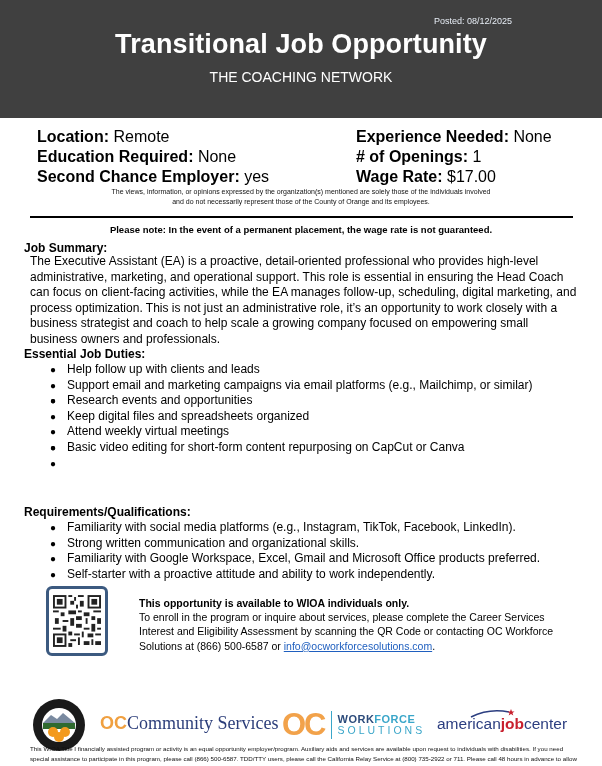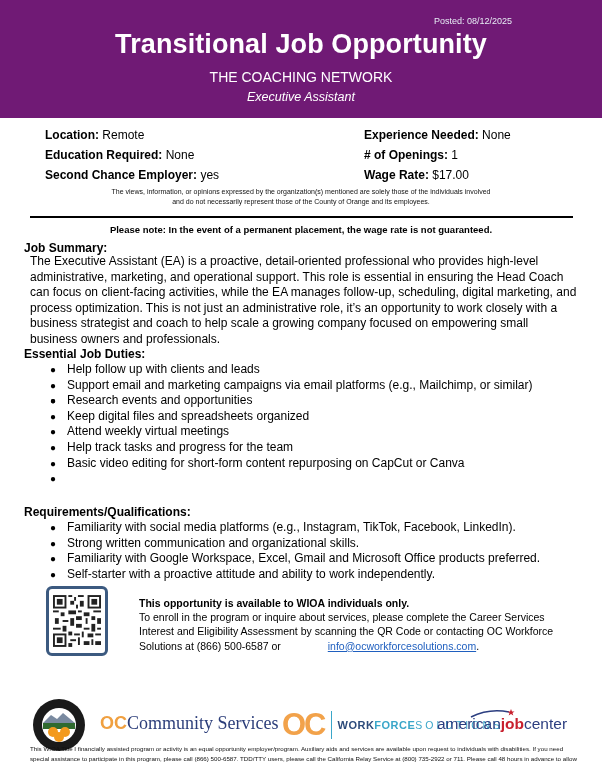--- a/index.html
+++ b/index.html
@@ -1,27 +1,27 @@
 <!DOCTYPE html>
 <html><head>
   <meta charset="utf-8">
   <style>
     * { box-sizing: border-box; margin: 0; padding: 0; }
     html, body { width: 602px; height: 766px; overflow: hidden; background: #ffffff; }
     body { font-family: "Liberation Sans", sans-serif; color: #000; position: relative; }
 
     .header {
       position: absolute; left: 0; top: 0; width: 602px; height: 118px;
-      background: #701a75; color: #ffffff; text-align: center;
+      background: #404040; color: #ffffff; text-align: center;
     }
     .posted { position: absolute; right: 90px; top: 16px; font-size: 9px; color: #e6ecf4; }
     .title { position: absolute; left: 0; width: 100%; top: 29px; font-size: 27px; font-weight: bold; letter-spacing: 0.1px; }
     .company { position: absolute; left: 0; width: 100%; top: 69px; font-size: 14px; }
     .position { position: absolute; left: 0; width: 100%; top: 90px; font-size: 12.5px; font-style: italic; }
-    .fact { position: absolute; font-size: 12px; white-space: nowrap; margin-left: 8px; }
+    .fact { position: absolute; font-size: 16px; white-space: nowrap; }
     .fact b { font-weight: bold; }
     .disclaimer {
       position: absolute; left: 0; width: 602px; top: 187px; text-align: center;
       font-size: 7px; line-height: 10px; color: #111;
     }
     .divider { position: absolute; left: 30px; top: 216px; width: 543px; height: 1.5px; background: #000; }
     .note { position: absolute; left: 0; width: 602px; top: 224px; text-align: center; font-size: 9.5px; font-weight: bold; }
 
     .section-title { position: absolute; left: 24px; font-size: 12px; font-weight: bold; }
     .summary { position: absolute; left: 30px; top: 254px; width: 548px; font-size: 12px; line-height: 15.5px; }
@@ -31,47 +31,46 @@
     ul.bullets li .dot { position: absolute; left: 20px; top: 0; font-size: 10px; }
 
     .qr-box {
       position: absolute; left: 46px; top: 586px; width: 62px; height: 70px;
       border: 3px solid #3c5a80; border-radius: 6px; background: #fff;
       display: flex; align-items: center; justify-content: center;
     }
     .qr { width: 48px; height: 52px; }
     .wioa-title { position: absolute; left: 139px; top: 597px; font-size: 10.5px; font-weight: bold; }
     .wioa-body { position: absolute; left: 139px; top: 610px; width: 440px; font-size: 10.5px; line-height: 14.3px; }
-    .wioa-body a { color: #1f5fbf; text-decoration: underline; margin-left: 44px; }
+    .wioa-body a { color: #1f5fbf; text-decoration: underline; }
 
     .logos { position: absolute; left: 0; top: 691px; width: 492px; height: 64px; }
     .seal { position: absolute; left: 33px; top: 8px; width: 52px; height: 52px; }
     .ocs { position: absolute; left: 100px; top: 22px; font-family: "Liberation Serif", serif; font-size: 18px; color: #2c3e7a; white-space: nowrap; }
     .ocs .oc { color: #f0a040; font-family: "Liberation Sans", sans-serif; font-weight: bold; }
     .ocw { position: absolute; left: 282px; top: 18px; height: 32px; display: flex; align-items: center; }
     .ocw .oc-big { font-size: 31px; font-weight: bold; color: #f2a24a; letter-spacing: -2px; }
     .ocw .vbar { width: 1px; height: 28px; background: #3aa6c9; margin: 0 6px; }
-    .ocw .wf { display: flex; flex-direction: row; line-height: 11px; }
+    .ocw .wf { display: flex; flex-direction: column; line-height: 11px; }
     .ocw .wf1 { font-size: 11px; font-weight: bold; color: #2c4b7b; letter-spacing: 0.5px; }
     .ocw .wf1 span { color: #3aa6c9; }
     .ocw .wf2 { font-size: 10.5px; color: #3aa6c9; letter-spacing: 3px; }
     .ajc { position: absolute; left: 437px; top: 24px; font-size: 15.5px; color: #2c3e80; white-space: nowrap; }
     .ajc b { color: #c8202e; font-weight: bold; }
     .ajc .arc { position: absolute; left: 32px; top: -7px; width: 48px; height: 10px; }
 
     .footer { position: absolute; left: 30px; top: 744px; width: 548px; font-size: 6.2px; line-height: 9.5px; color: #111; }
   </style>
 </head>
 <body>
 
 <div class="header">
   <div class="posted">Posted: 08/12/2025</div>
   <div class="title">Transitional Job Opportunity</div>
   <div class="company">THE COACHING NETWORK</div>
-  <div class="position">Executive Assistant</div>
 </div>
 
 <div>
   <div class="fact" style="left:37px; top:128px;">
     <b>Location:</b><span> Remote</span>
   </div>
   <div class="fact" style="left:356px; top:128px;">
     <b>Experience Needed:</b><span> None</span>
   </div>
   <div class="fact" style="left:37px; top:148px;">
@@ -101,21 +100,21 @@
 <div class="summary">The Executive Assistant (EA) is a proactive, detail-oriented professional who provides high-level administrative, marketing, and operational support. This role is essential in ensuring the Head Coach can focus on client-facing activities, while the EA manages follow-up, scheduling, digital marketing, and process optimization. This is not just an administrative role, it’s an opportunity to work closely with a business strategist and coach to help scale a growing company focused on empowering small business owners and professionals.</div>
 
 <div class="section-title" style="top:347px;">Essential Job Duties:</div>
 <ul class="bullets" style="top:362px;">
   <li><span class="dot">●</span><span>Help follow up with clients and leads</span></li>
   <li><span class="dot">●</span><span>Support email and marketing campaigns via email platforms (e.g., Mailchimp, or similar)</span></li>
   <li><span class="dot">●</span></li>
   <li><span class="dot">●</span><span>Research events and opportunities</span></li>
   <li><span class="dot">●</span><span>Keep digital files and spreadsheets organized</span></li>
   <li><span class="dot">●</span><span>Attend weekly virtual meetings</span></li>
-  <li><span class="dot">●</span><span>Help track tasks and progress for the team</span></li>
+  <li><span class="dot">●</span></li>
   <li><span class="dot">●</span><span>Basic video editing for short-form content repurposing on CapCut or Canva</span></li>
   <li><span class="dot">●</span></li>
 </ul>
 
 <div class="section-title" style="top:505px;">Requirements/Qualifications:</div>
 <ul class="bullets" style="top:520px;">
   <li><span class="dot">●</span><span>Familiarity with social media platforms (e.g., Instagram, TikTok, Facebook, LinkedIn).</span></li>
   <li><span class="dot">●</span><span>Strong written communication and organizational skills.</span></li>
   <li><span class="dot">●</span><span>Familiarity with Google Workspace, Excel, Gmail and Microsoft Office products preferred.</span></li>
   <li><span class="dot">●</span><span>Self-starter with a proactive attitude and ability to work independently.</span></li>

